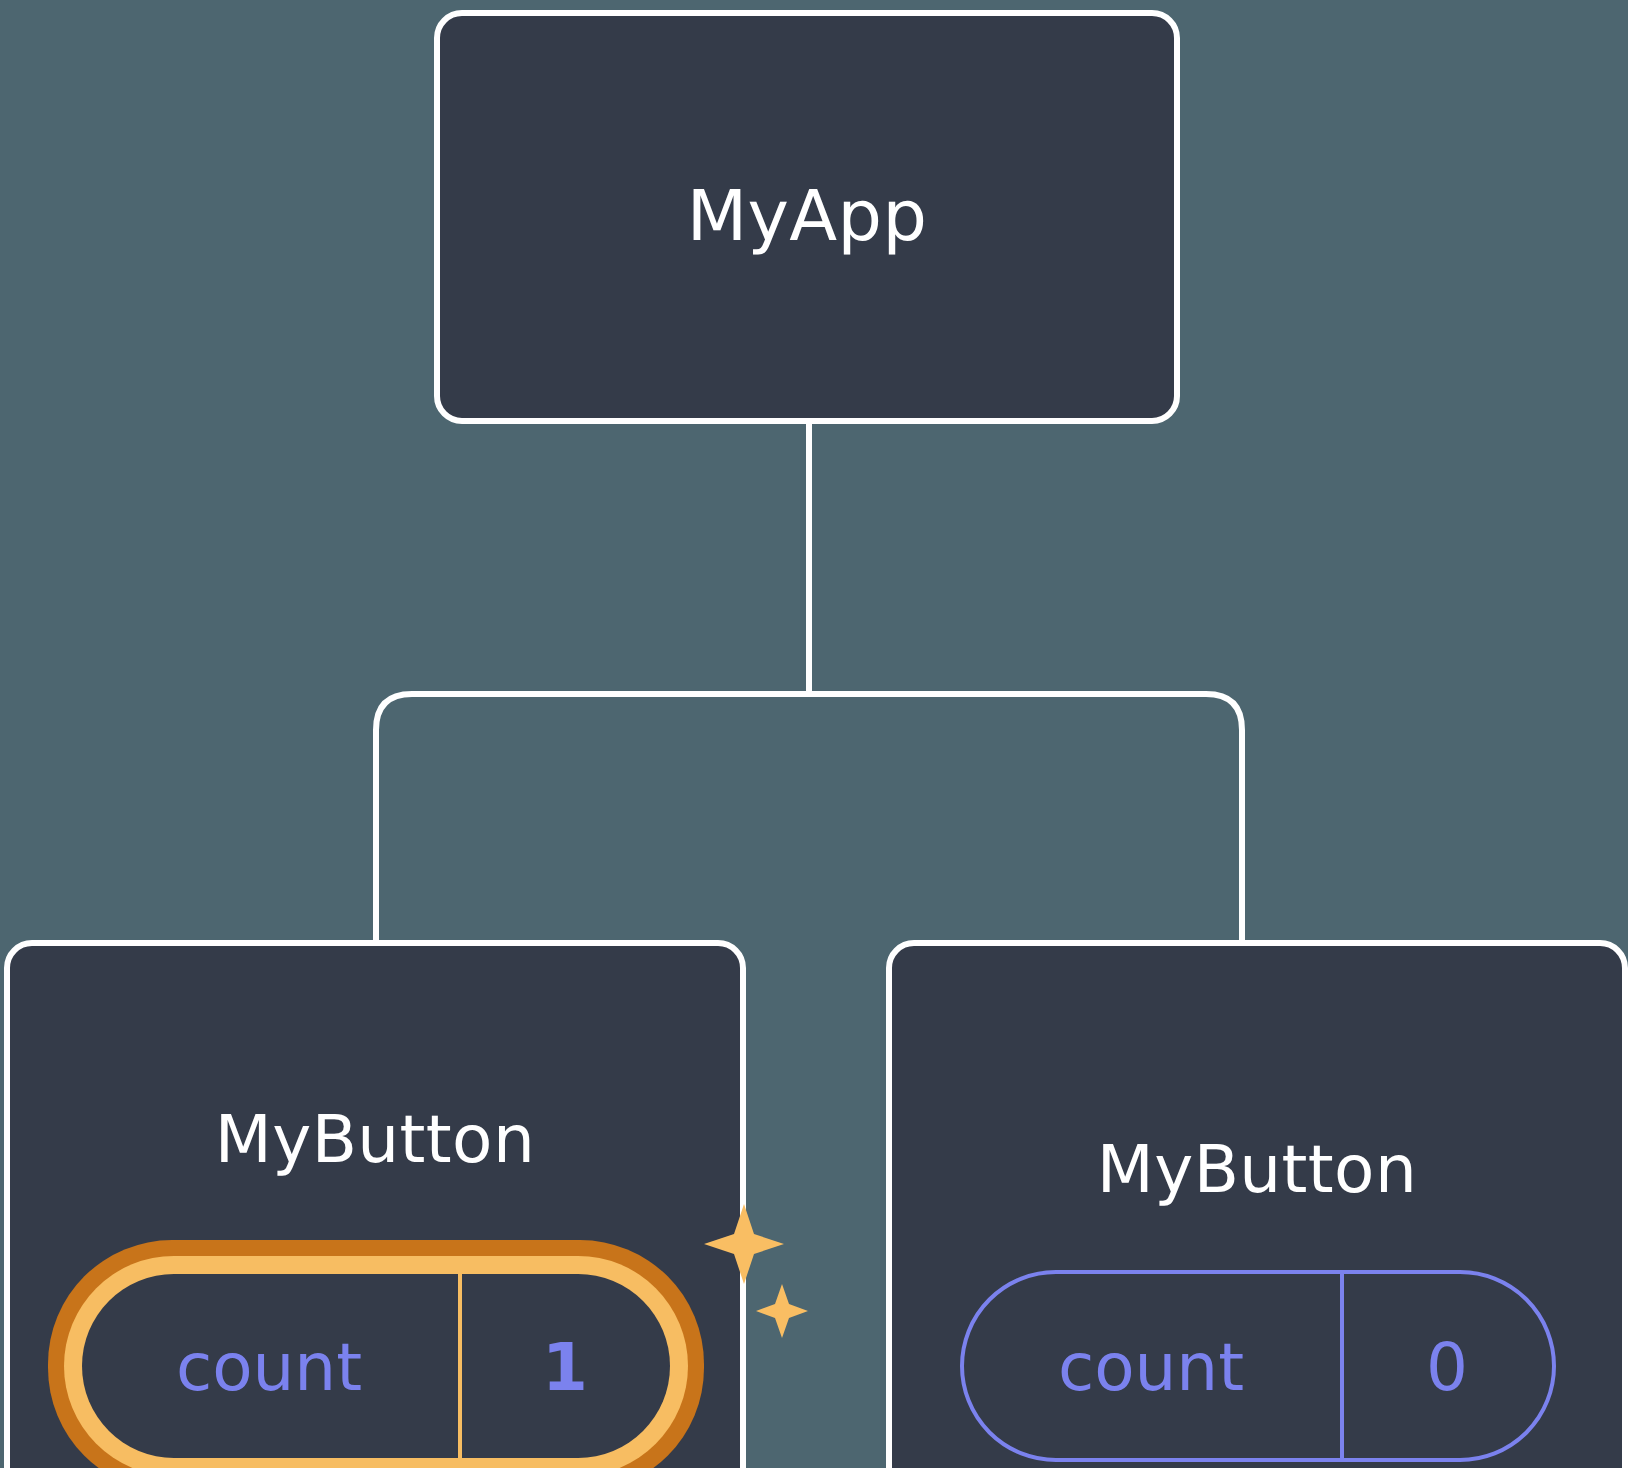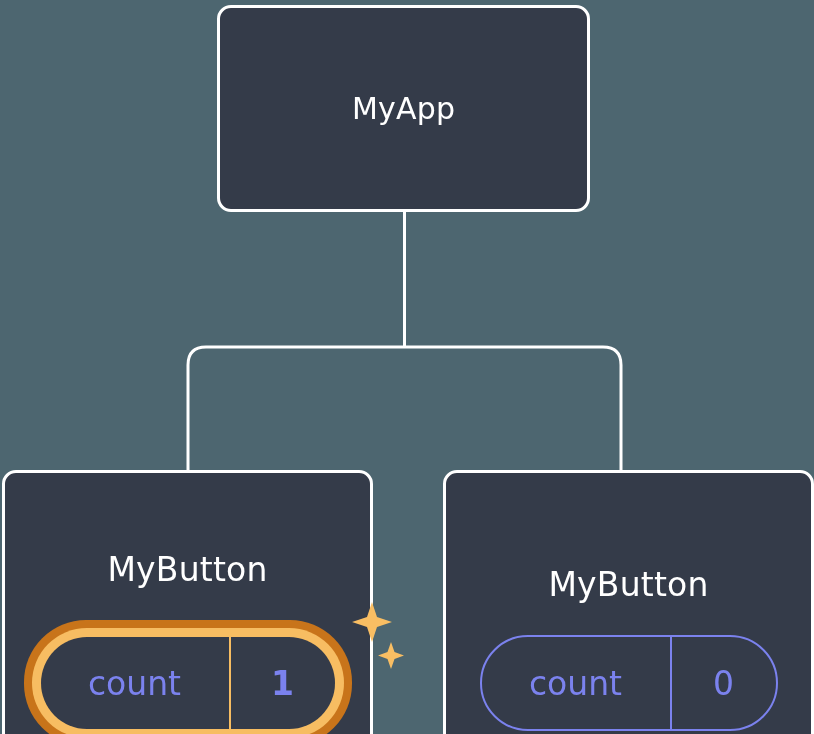--- a/index.html
+++ b/index.html
@@ -54,21 +54,21 @@
 
   
   #node-root {
     left: 217px;
     top: 5px;
     width: 373px;
     height: 207px;
     justify-content: center;
   }
   #node-root .node-title {
-    font-size: 30px;
+    font-size: 35px;
   }
 
   
   .node-child {
     top: 470px;
     height: 316px;
     border-bottom-left-radius: 14px;
     border-bottom-right-radius: 14px;
     justify-content: center;
   }

